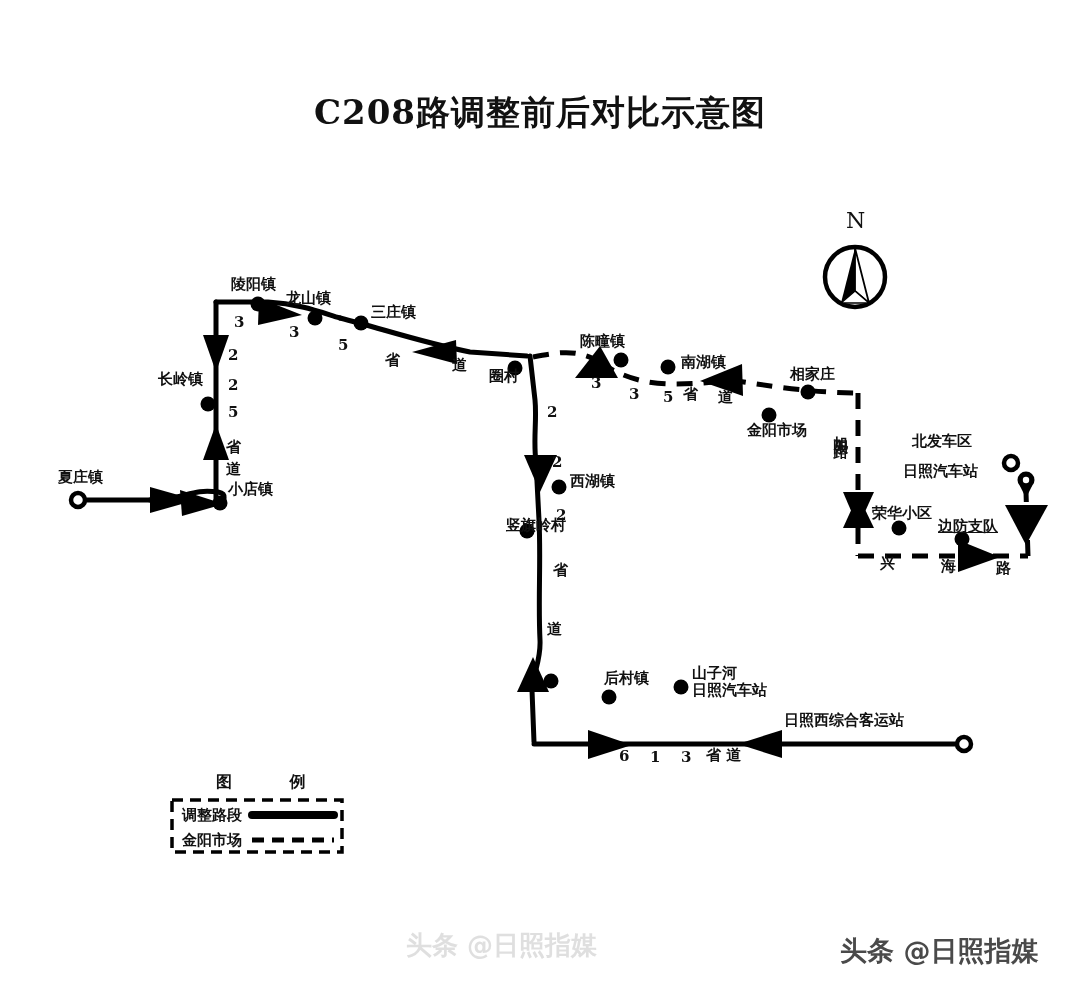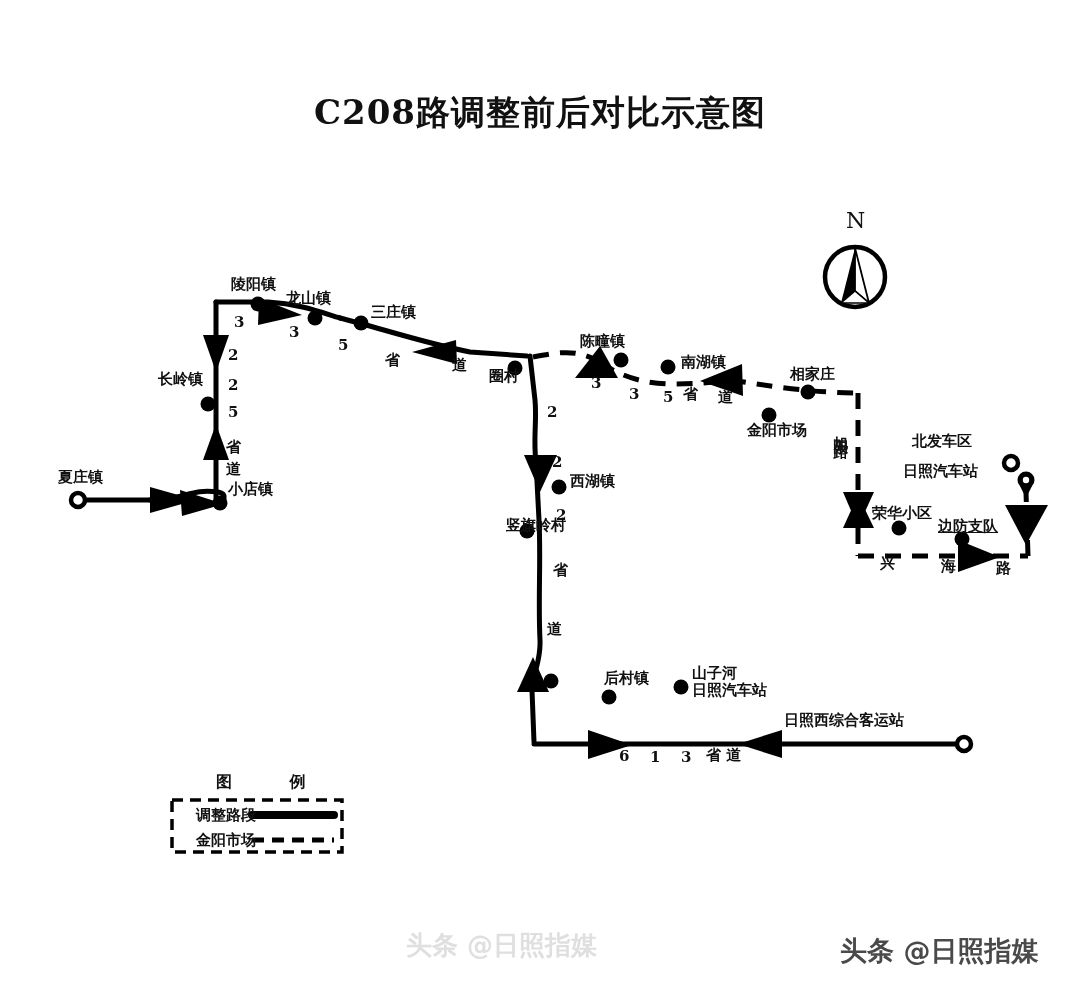--- a/index.html
+++ b/index.html
@@ -70,21 +70,20 @@
     font-family: "DejaVu Serif", "Liberation Serif", serif;
     font-weight: bold;
     font-size: 16px;
     letter-spacing: 26px;
   }
   .legend-row-label {
     position: absolute;
     font-family: "DejaVu Serif", "Liberation Serif", serif;
     font-weight: bold;
     font-size: 15px;
-    margin-left: 14px;
   }
   .watermark {
     position: absolute;
     font-family: "DejaVu Sans", "Liberation Sans", sans-serif;
     font-weight: bold;
     font-size: 27px;
     color: #3b3b3b;
     opacity: 0.92;
     white-space: nowrap;
   }

